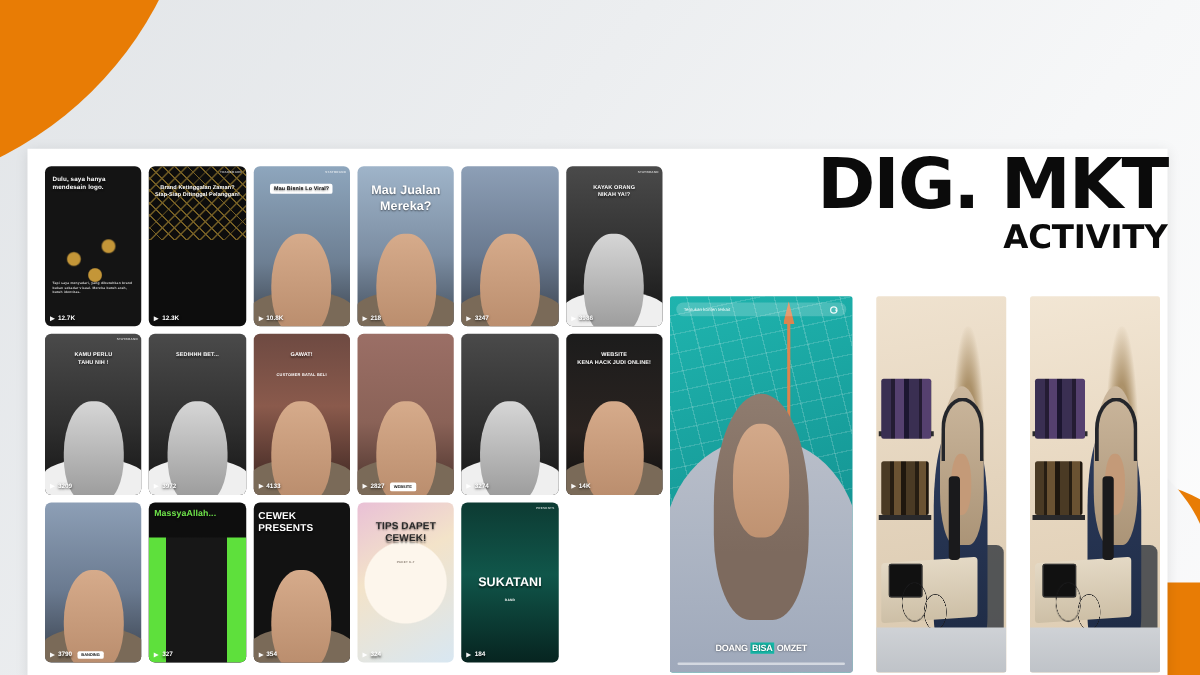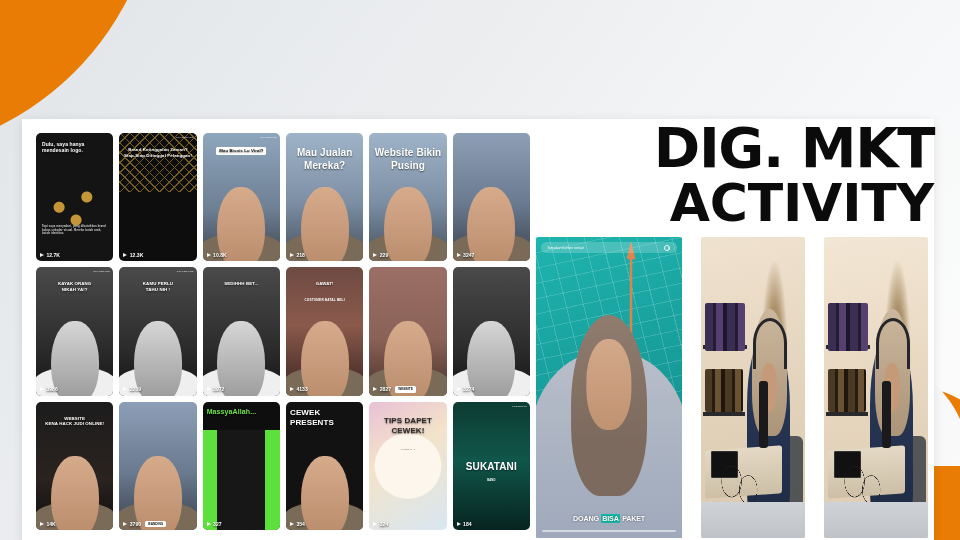--- a/index.html
+++ b/index.html
@@ -107,21 +107,21 @@
     flex:1; position:relative;
     display:flex; flex-direction:column;text-align:right;
   }
   #headline-zone { height:118px; padding:2px 0 0 28px; }
   #title-main {
     font-size:56px; font-weight:900; letter-spacing:-1.4px;
     color:#0b0b0b; line-height:.96;
     font-family:"DejaVu Sans", sans-serif;
   }
   #title-sub {
-    font-size:52px; font-weight:900; letter-spacing:-.2px;
+    font-size:26px; font-weight:900; letter-spacing:-.2px;
     color:#0b0b0b; line-height:1; margin-top:2px;
     font-family:"DejaVu Sans", sans-serif;
   }
   #photo-row {
     flex:1; display:flex; gap:19px; padding:0 6px 6px 6px;
   }
   .photo { position:relative; overflow:hidden; border-radius:2px; }
   #photo-tiktok { width:146px; background:linear-gradient(160deg,#1fb4ae 0%,#169a98 55%,#0e7d80 100%); }
   #photo-studio-a { flex:1; background:linear-gradient(170deg,#efe2cf 0%,#e4d4bd 50%,#d9c8ae 100%); }
   #photo-studio-b { flex:1; background:linear-gradient(170deg,#f2e6d4 0%,#e7d7c0 50%,#dccbb1 100%); }
@@ -272,33 +272,20 @@
           <div class="thumb-face" style="background: linear-gradient(rgb(214, 171, 139) 0%, rgb(185, 140, 108) 100%);"></div>
           <div class="thumb-title" style="color: rgb(255, 255, 255); font-size: 10px;">
             <div>Mau Jualan</div>
             <div>Mereka?</div>
           </div>
           <div class="thumb-views">
             <span class="play-tri"></span>
             <span>218</span>
           </div>
         </div>
-        <div class="thumb" style="background: linear-gradient(rgb(159, 180, 201) 0%, rgb(124, 142, 163) 55%, rgb(69, 80, 94) 100%);">
-          <div class="thumb-bg"></div>
-          <div class="thumb-shoulders" style="background: rgb(122, 106, 88);"></div>
-          <div class="thumb-face" style="background: linear-gradient(rgb(214, 171, 139) 0%, rgb(185, 140, 108) 100%);"></div>
-          <div class="thumb-title" style="color: rgb(255, 255, 255); font-size: 10px;">
-            <div>Website Bikin</div>
-            <div>Pusing</div>
-          </div>
-          <div class="thumb-views">
-            <span class="play-tri"></span>
-            <span>229</span>
-          </div>
-        </div>
         <div class="thumb" style="background: linear-gradient(rgb(141, 159, 182) 0%, rgb(106, 122, 144) 55%, rgb(59, 67, 79) 100%);">
           <div class="thumb-bg"></div>
           <div class="thumb-shoulders" style="background: rgb(122, 106, 88);"></div>
           <div class="thumb-face" style="background: linear-gradient(rgb(214, 171, 139) 0%, rgb(185, 140, 108) 100%);"></div>
           <div class="thumb-views">
             <span class="play-tri"></span>
             <span>3247</span>
           </div>
         </div>
         <div class="thumb" style="background: linear-gradient(rgb(74, 74, 74) 0%, rgb(48, 48, 48) 55%, rgb(21, 21, 21) 100%);">
@@ -461,21 +448,21 @@
         <div id="tk-person"></div>
         <div id="tk-hijab"></div>
         <div id="tk-face"></div>
         <div id="tk-searchbar">
           <span>Temukan konten terkait</span>
           <span id="tk-search-icon"></span>
         </div>
         <div id="tk-caption">
             <span class="cap-w">DOANG</span>
             <span class="cap-w cap-hl">BISA</span>
-            <span class="cap-w">PAKET</span>
+            <span class="cap-w">OMZET</span>
           </div>
         <div id="tk-progress"></div>
       </div>
 
       <div class="photo" id="photo-studio-a">
         <div class="st-wall"></div>
         <div class="st-plant"></div>
         <div class="st-shelf"></div>
         <div class="st-bottles"></div>
         <div class="st-shelf2"></div>

